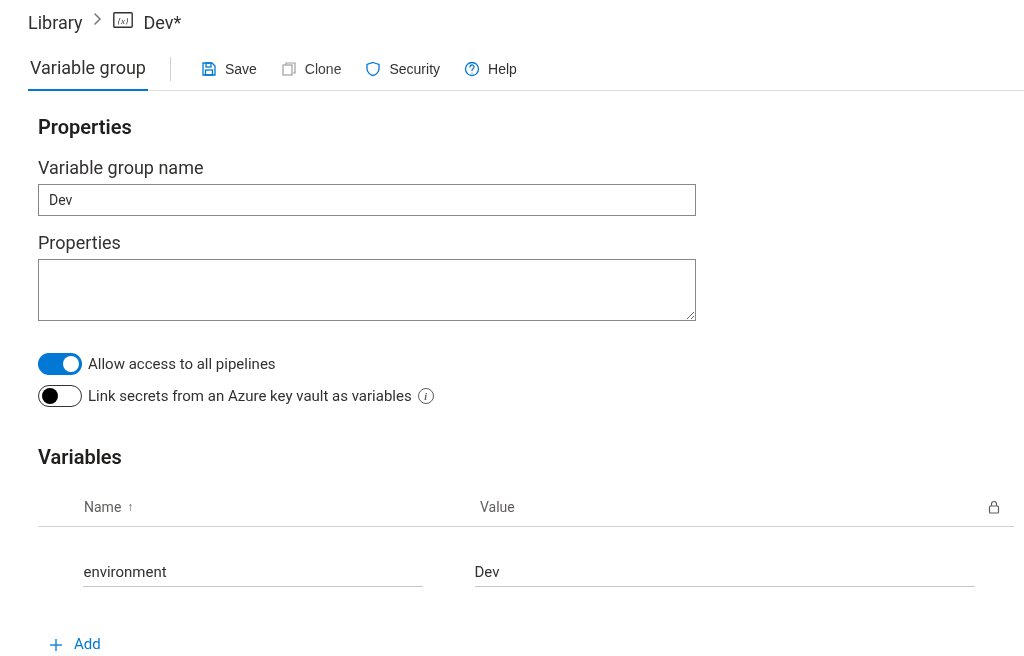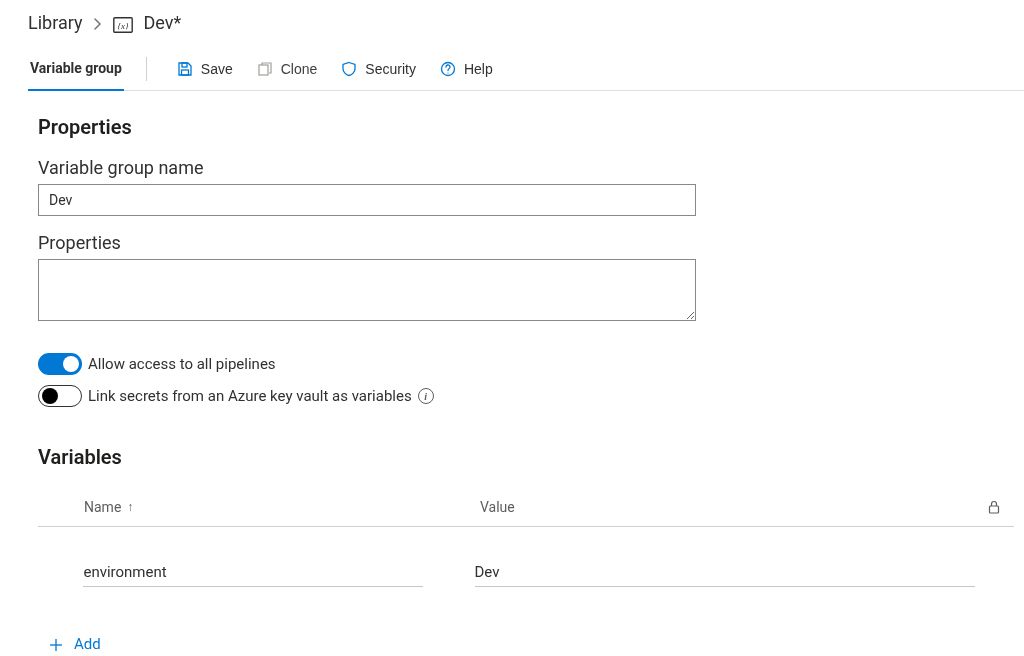--- a/index.html
+++ b/index.html
@@ -8,39 +8,39 @@
     font-family: -apple-system, "Segoe UI", BlinkMacSystemFont, Roboto, sans-serif;
     font-size: 14px;
     color: #323130;
     background: #fff;
     width: 1024px;
   }
   .page { padding: 8px 0 40px 28px; }
 
   
   .breadcrumb {
-    display: flex; align-items: flex-end; gap: 11px;
+    display: flex; align-items: flex-start; gap: 11px;
     font-size: 18px; font-weight: 400; color: #323130;
     padding: 4px 0 14px 0;
   }
   .breadcrumb .chev { color: #767676; font-size: 14px; }
   .breadcrumb .icon-box {
     display: inline-flex; align-items: center; justify-content: center;
     width: 20px; height: 16px;
   }
   .breadcrumb a { color: #323130; text-decoration: none; cursor: pointer; }
 
   
   .toolbar {
     display: flex; align-items: center; gap: 0;
     height: 44px;
     border-bottom: 1px solid #e1dfdd;
   }
   .tab {
-    font-size: 14px; font-weight: 700; color: #323130;
+    font-size: 18px; font-weight: 400; color: #323130;
     height: 44px; display: flex; align-items: center;
     padding: 0 2px; margin-right: 10px;
     border-bottom: 2px solid #0078d4;
     cursor: pointer;
   }
   .tool-sep {
     width: 1px; height: 24px; background: #d0d0d0;
     margin: 0 18px 0 12px;
   }
   .tool-btn {

